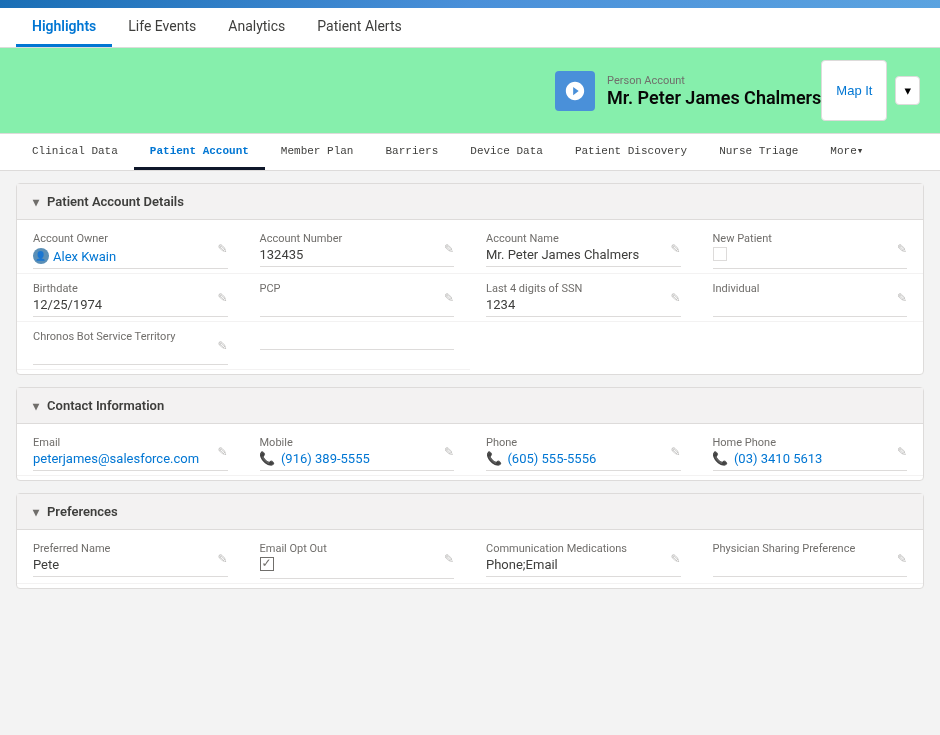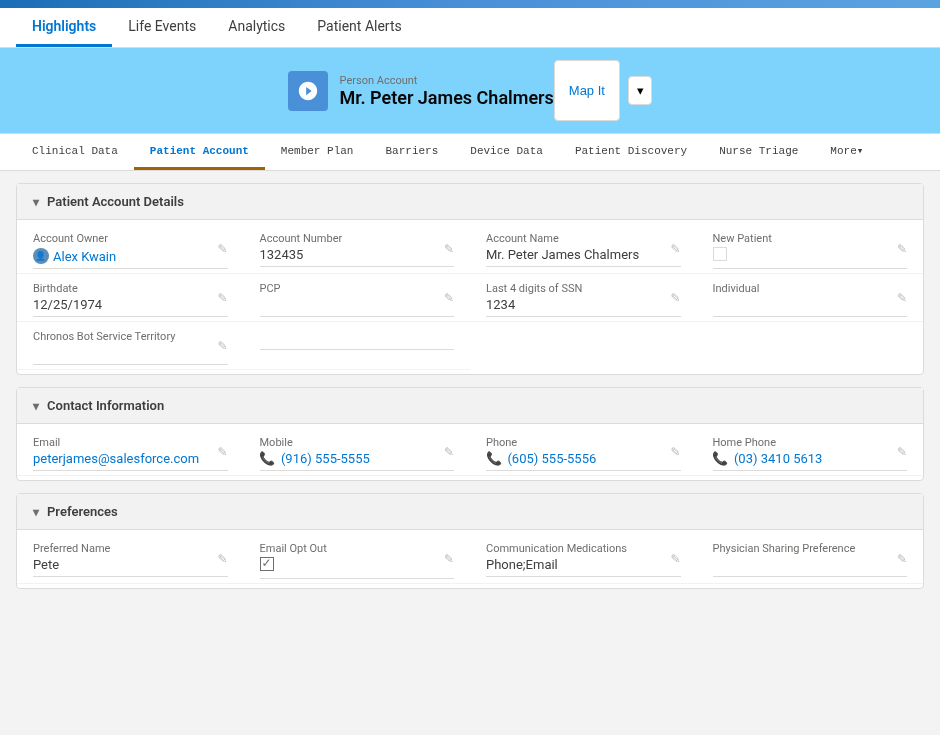--- a/index.html
+++ b/index.html
@@ -24,25 +24,25 @@
       white-space: nowrap;
     }
     .top-nav-tab.active {
       border-bottom: 3px solid #0176d3;
       color: #0176d3;
       font-weight: 600;
     }
 
     
     .patient-header {
-      background: #7dd3fc;
+      background: #86efac;
       padding: 12px 20px;
       display: flex;
       align-items: center;
-      justify-content: center;
+      justify-content: flex-end;
       border-bottom: 1px solid #dddbda;
       margin-bottom: 0;
     }
     .patient-header-left {
       display: flex;
       align-items: center;
       gap: 12px;
     }
     .patient-avatar {
       width: 40px;
@@ -99,21 +99,21 @@
     .section-tab {
       padding: 10px 16px;
       cursor: pointer;
       font-size: 11px;
       color: #3e3e3c;
       border-bottom: 3px solid transparent;
       white-space: nowrap;
       font-family: Liberation Mono, monospace;
     }
     .section-tab.active {
-      border-bottom: 3px solid #a16207;
+      border-bottom: 3px solid #0f172a;
       color: #0176d3;
       font-weight: 600;
     }
 
     
     .main-content {
       padding: 12px 16px;
       background: #f3f3f3;
     }
 
@@ -333,21 +333,21 @@
     <div class="fields-grid">
       <div class="field-item">
         <div class="field-label">Email</div>
         <div class="field-value link">peterjames@salesforce.com</div>
         <span class="field-edit">✎</span>
       </div>
       <div class="field-item">
         <div class="field-label">Mobile</div>
         <div class="field-value">
           <span class="phone-icon">📞</span>
-          <span style="color:#0176d3;cursor:pointer;">(916) 555-5555</span>
+          <span style="color:#0176d3;cursor:pointer;">(916) 389-5555</span>
         </div>
         <span class="field-edit">✎</span>
       </div>
 
       <div class="field-item">
         <div class="field-label">Phone</div>
         <div class="field-value">
           <span class="phone-icon">📞</span>
           <span style="color:#0176d3;cursor:pointer;">(605) 555-5556</span>
         </div>

